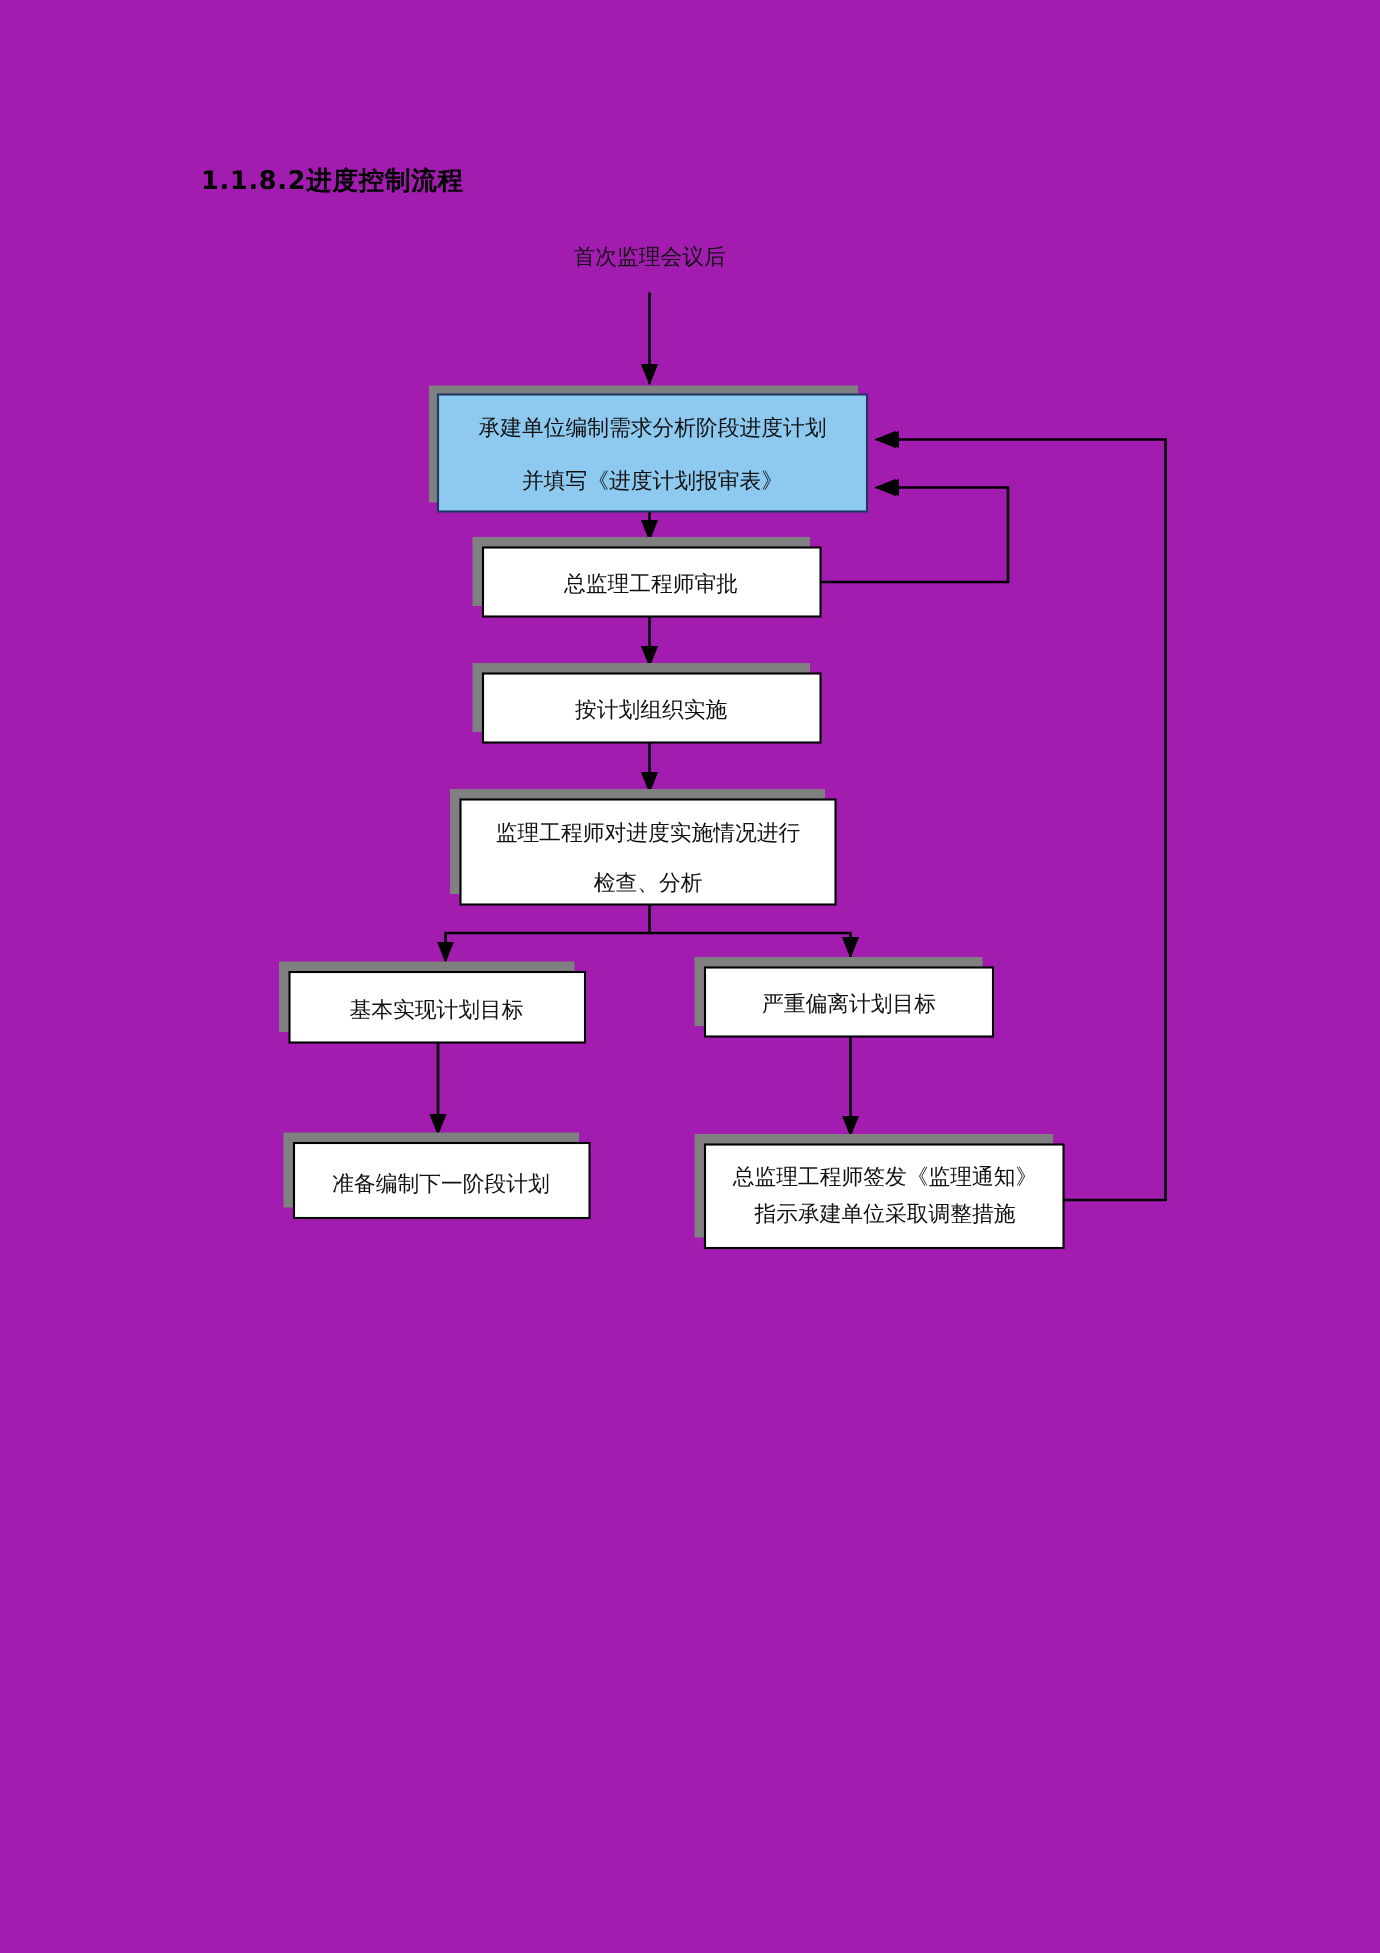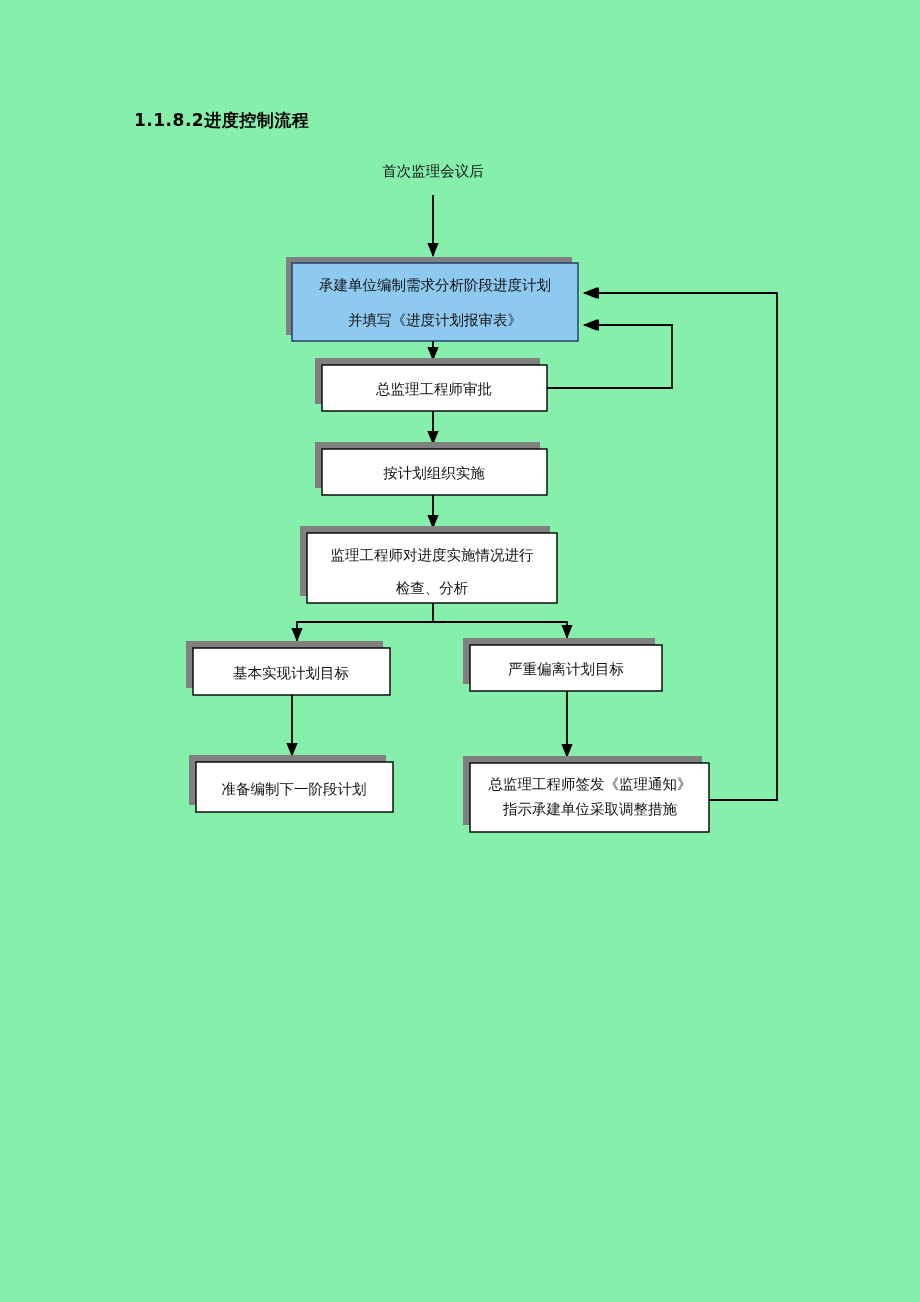--- a/index.html
+++ b/index.html
@@ -14,21 +14,21 @@
     position: relative;
     font-family: "DejaVu Sans", "Liberation Sans", sans-serif;
     color: #000000;
     overflow: hidden;
   }
   #doc-page {
     position: absolute;
     left: 0; top: 0;
     width: 920px;
     height: 1302px;
-    background: #86efac;
+    background: #a21caf;
   }
   #page-title {
     position: absolute;
     left: 134px;
     top: 109px;
     font-size: 17px;
     font-weight: 700;
     letter-spacing: 0.5px;
     color: #000000;
     white-space: nowrap;

